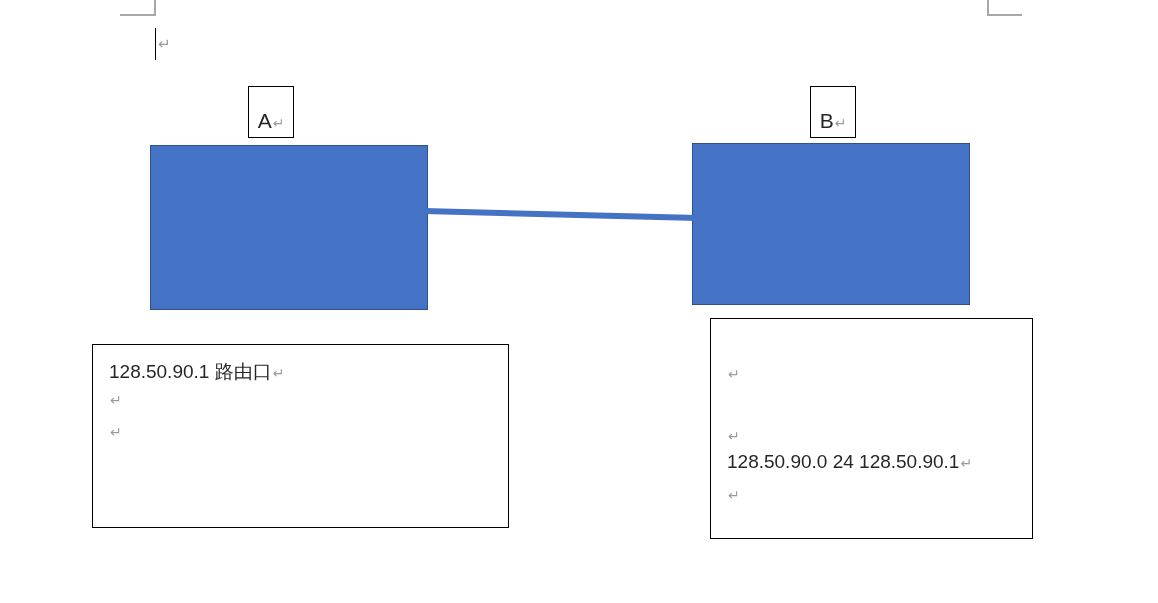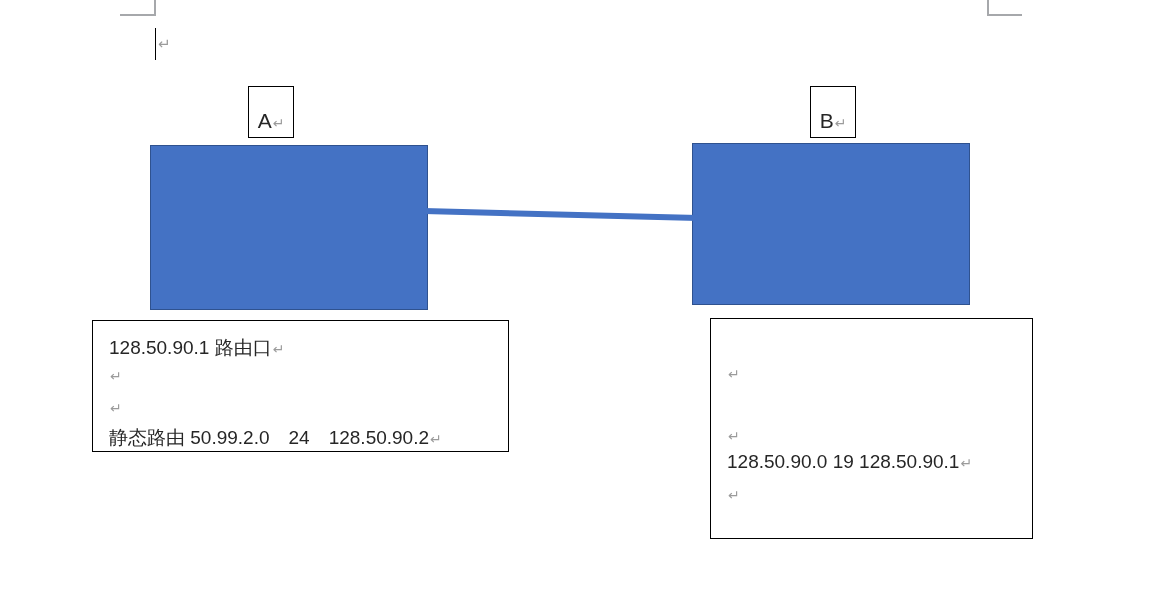--- a/index.html
+++ b/index.html
@@ -112,21 +112,21 @@
     overflow: visible;
   }
 
   
   .note-box {
     position: absolute;
     box-sizing: border-box;
     border: 1.6px solid #000000;
     background: #ffffff;
   }
-  #note-left  { left: 92px;  top: 320px; width: 417px; height: 132px; }
+  #note-left  { left: 92px;  top: 344px; width: 417px; height: 184px; }
   #note-right { left: 710px; top: 318px; width: 323px; height: 221px; }
 
   .note-line {
     font-size: 19px;
     color: #262626;
     line-height: 1;
     white-space: pre;
     position: absolute;
   }
   .note-line .pilcrow {
@@ -178,23 +178,22 @@
   <div class="device-rect" id="device-b"></div>
 
   <svg class="connector" viewBox="0 0 274 28" preserveAspectRatio="none">
     <line x1="0" y1="11" x2="274" y2="18" stroke="#4472c4" stroke-width="6" stroke-linecap="butt"></line>
   </svg>
 
   <div class="note-box" id="note-left">
     <div class="note-line l0"><span>128.50.90.1 路由口</span><span class="pilcrow">↵</span></div>
     <div class="note-line l1 empty"><span></span><span class="pilcrow">↵</span></div>
     <div class="note-line l2 empty"><span></span><span class="pilcrow">↵</span></div>
-    <div class="note-line l3"><span>静态路由 50.99.2.0　24　128.50.90.2</span><span class="pilcrow">↵</span></div>
   </div>
 
   <div class="note-box" id="note-right">
     <div class="note-line r1 empty"><span></span><span class="pilcrow">↵</span></div>
     <div class="note-line r3 empty"><span></span><span class="pilcrow">↵</span></div>
-    <div class="note-line r4"><span>128.50.90.0 19 128.50.90.1</span><span class="pilcrow">↵</span></div>
+    <div class="note-line r4"><span>128.50.90.0 24 128.50.90.1</span><span class="pilcrow">↵</span></div>
     <div class="note-line r5 empty"><span></span><span class="pilcrow">↵</span></div>
   </div>
 
 </div>
 
 </body></html>

